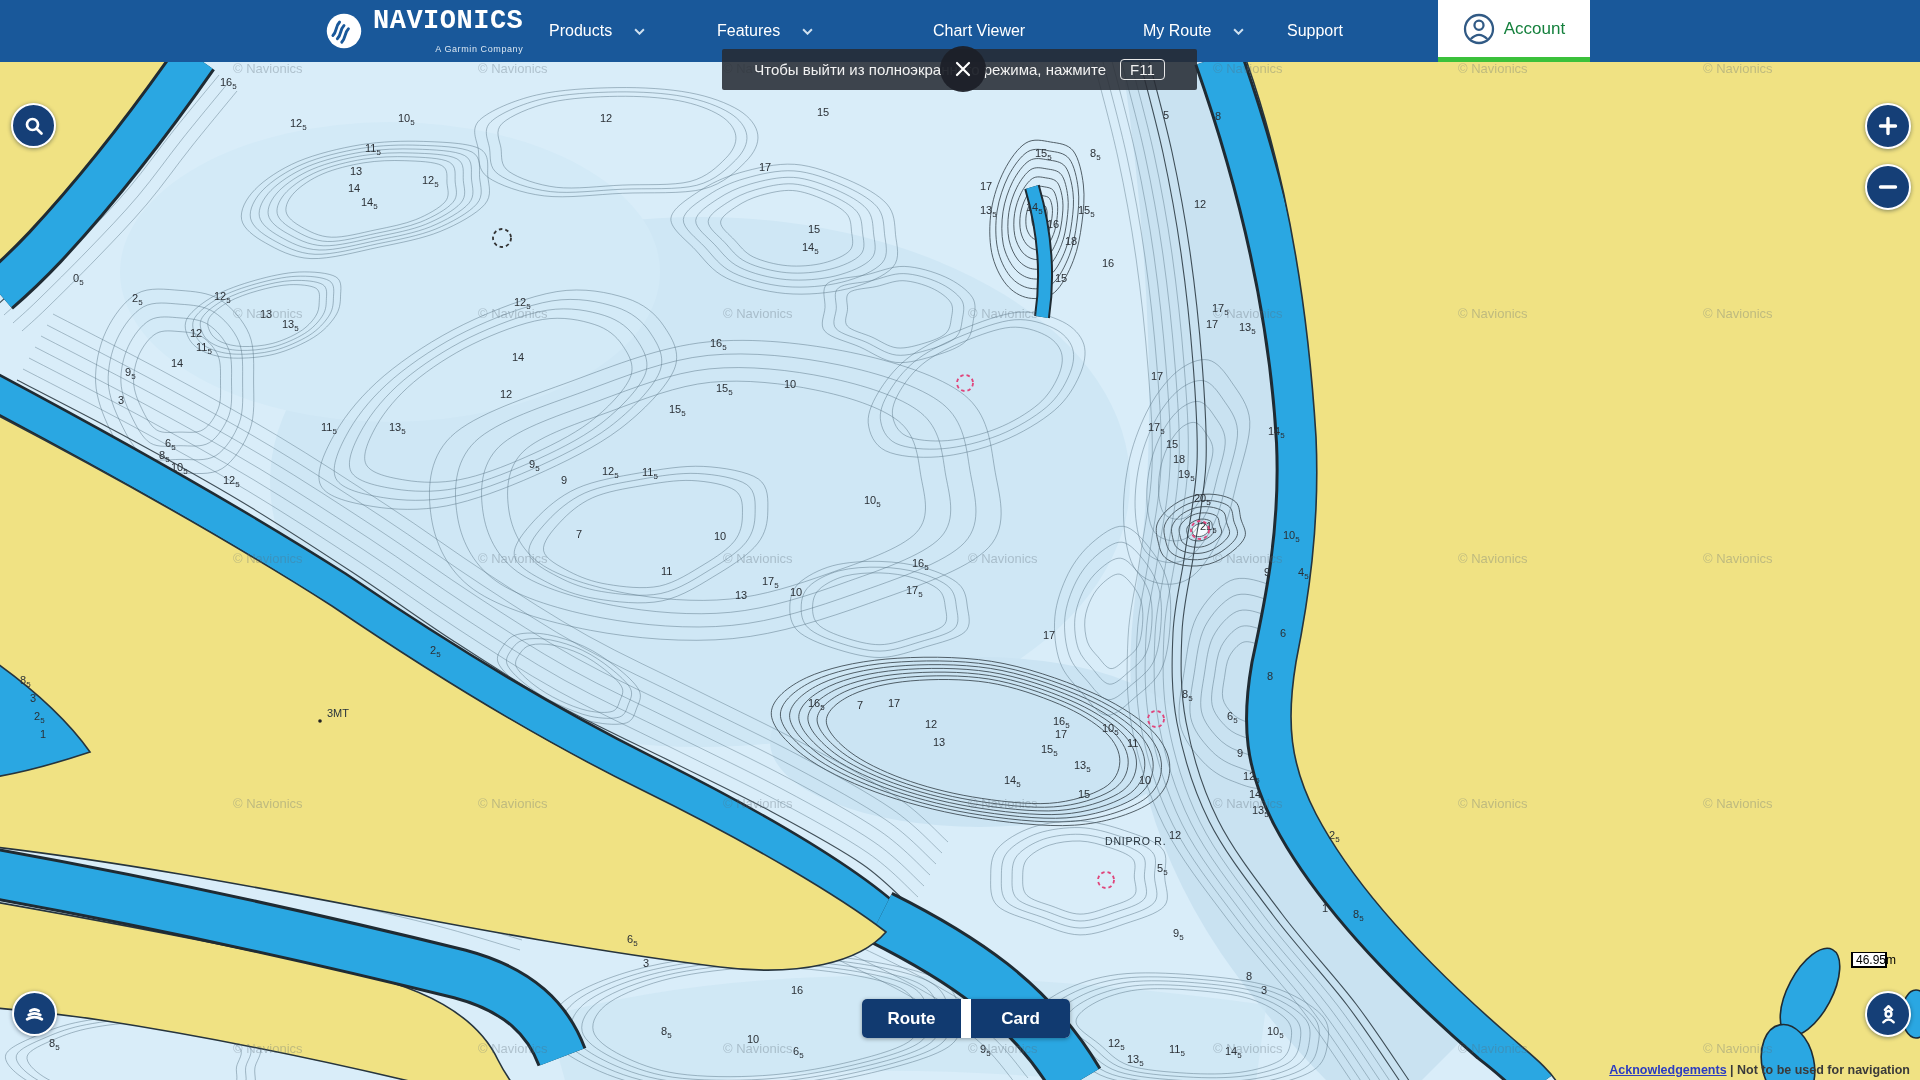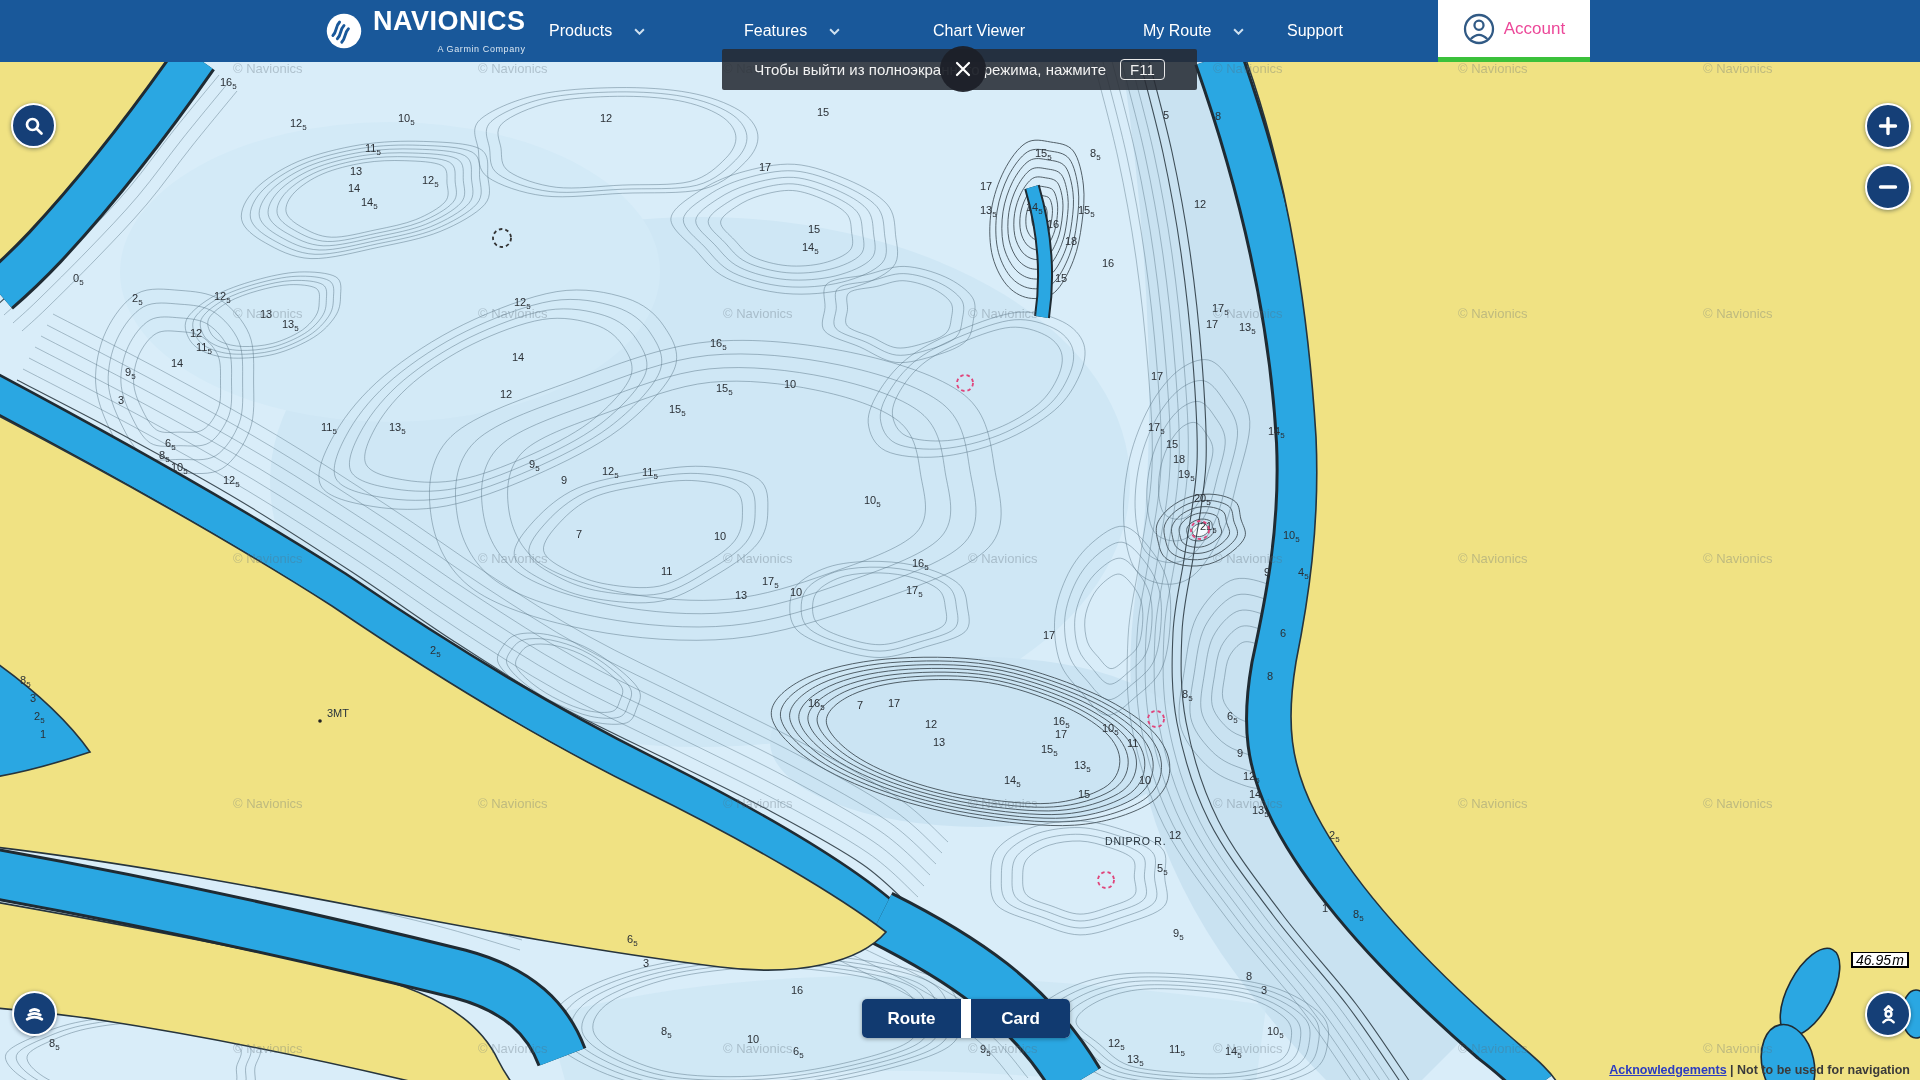--- a/index.html
+++ b/index.html
@@ -1,28 +1,28 @@
 <!DOCTYPE html>
 <html><head>
 <meta charset="utf-8">
 <style>
   html,body{margin:0;padding:0;width:1920px;height:1080px;overflow:hidden;
     font-family:"Liberation Sans","DejaVu Sans",sans-serif;background:#d9edf9;position:relative;}
   #stage{position:absolute;inset:0;width:1920px;height:1080px;overflow:hidden;}
   
   #header{position:absolute;top:0;left:0;width:1920px;height:62px;background:#19589a;z-index:20;}
   #logo{position:absolute;left:324px;top:8px;display:flex;align-items:center;gap:9px;}
-  #logo .brand-text{color:#fff;font-size:27px;font-weight:bold;letter-spacing:.5px;line-height:26px;}
+  #logo .brand-text{color:#fff;font-size:27px;font-weight:bold;letter-spacing:.5px;line-height:26px;font-family:Liberation Mono, monospace;}
   #logo .brand-sub{color:#dbe7f2;font-size:9px;letter-spacing:.6px;text-align:right;margin-top:10px;}
   .nav-item{position:absolute;top:0;height:62px;display:flex;align-items:center;gap:22px;
     color:#fff;font-size:16px;cursor:pointer;}
   #account-tab{position:absolute;left:1438px;top:0;width:152px;height:62px;background:#fff;
     border-bottom:5px solid #3bc13b;box-sizing:border-box;display:flex;align-items:center;
     justify-content:center;gap:9px;cursor:pointer;}
-  #account-tab .acct-label{color:#ec4899;font-size:17px;}
+  #account-tab .acct-label{color:#15803d;font-size:17px;}
   
   #toast{position:absolute;left:722px;top:49px;width:475px;height:41px;background:rgba(38,42,50,.87);
     border-radius:2px;z-index:30;display:flex;align-items:center;justify-content:center;gap:14px;
     color:#f2f2f2;font-size:15px;}
   #toast kbd{border:1.5px solid #e8e8e8;border-radius:4px;padding:1px 9px;font-size:15px;
     font-family:"Liberation Sans",sans-serif;}
   #toast-close{position:absolute;left:940px;top:46px;width:46px;height:46px;border-radius:50%;
     background:rgba(28,32,40,.95);z-index:31;display:flex;align-items:center;justify-content:center;
     cursor:pointer;}
   
@@ -33,23 +33,23 @@
   #btn-zoom-in{left:1865px;top:103px;width:46px;height:46px;}
   #btn-zoom-out{left:1865px;top:164px;width:46px;height:46px;}
   #btn-layers{left:12px;top:991px;width:45px;height:45px;}
   #btn-user{left:1865px;top:991px;width:46px;height:46px;}
   
   #route-menu{position:absolute;left:862px;top:999px;display:flex;gap:10px;background:#fff;
     border-radius:5px;overflow:hidden;box-shadow:0 1px 4px rgba(0,0,0,.35);z-index:25;}
   #route-menu .rm-btn{width:99px;height:39px;background:#113a70;color:#fff;border:none;
     font-size:17px;font-weight:bold;font-family:"Liberation Sans",sans-serif;cursor:pointer;}
   
-  #scale-bar{position:absolute;left:1851px;top:952px;width:58px;height:16px;background:#fff;
+  #scale-bar{position:absolute;left:1851px;top:952px;width:36px;height:16px;background:#fff;
     border:2px solid #000;border-top-width:1px;box-sizing:border-box;display:flex;
-    align-items:center;justify-content:space-between;padding:0 3px;font-size:14px;color:#000;z-index:25;font-style:italic;}
+    align-items:center;justify-content:space-between;padding:0 3px;font-size:12px;color:#000;z-index:25;}
   #ack{position:absolute;right:10px;bottom:3px;font-size:12.5px;font-weight:bold;color:#3a3a3a;z-index:25;}
   #ack a{color:#2b3cc0;text-decoration:underline;cursor:pointer;}
   #map-canvas{position:absolute;left:0;top:62px;z-index:1;cursor:grab;}
 </style>
 </head>
 <body>
 
 <div id="stage">
 
   <svg id="map-canvas" width="1920" height="1018" viewBox="0 0 1920 1018">
@@ -415,21 +415,21 @@
         <div class="brand-text">NAVIONICS</div>
         <div class="brand-sub">A Garmin Company</div>
       </div>
     </div>
     <div class="nav-item" style="left:549px">
       <span>Products</span>
       <svg width="11" height="7" viewBox="0 0 10 6">
           <path d="M1,1 L5,5 L9,1" stroke="#cfe0ef" stroke-width="1.8" fill="none"></path>
         </svg>
     </div>
-    <div class="nav-item" style="left:744px">
+    <div class="nav-item" style="left:717px">
       <span>Features</span>
       <svg width="11" height="7" viewBox="0 0 10 6">
           <path d="M1,1 L5,5 L9,1" stroke="#cfe0ef" stroke-width="1.8" fill="none"></path>
         </svg>
     </div>
     <div class="nav-item" style="left:933px">
       <span>Chart Viewer</span>
     </div>
     <div class="nav-item" style="left:1143px">
       <span>My Route</span>

